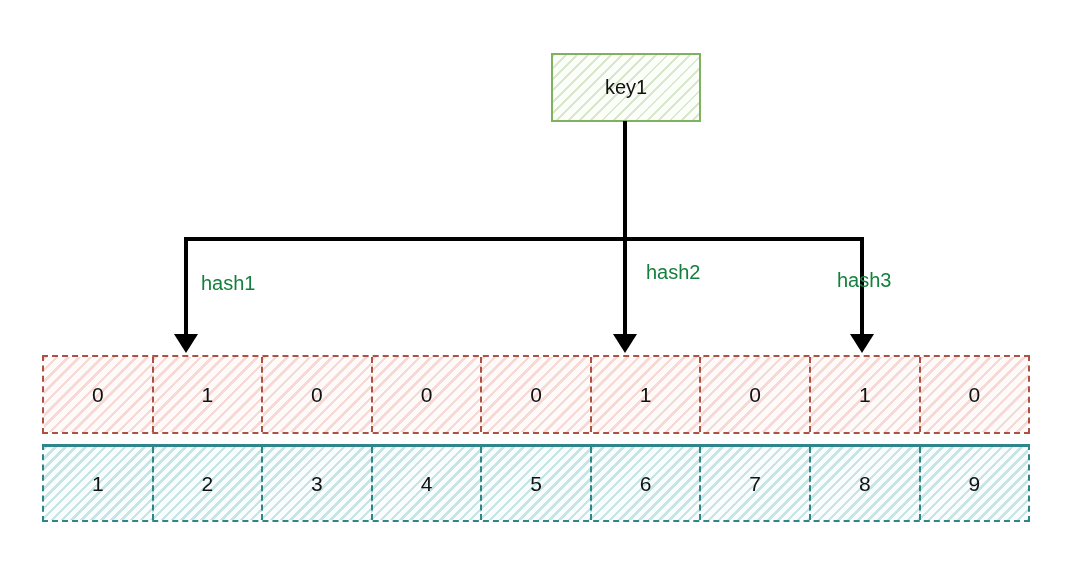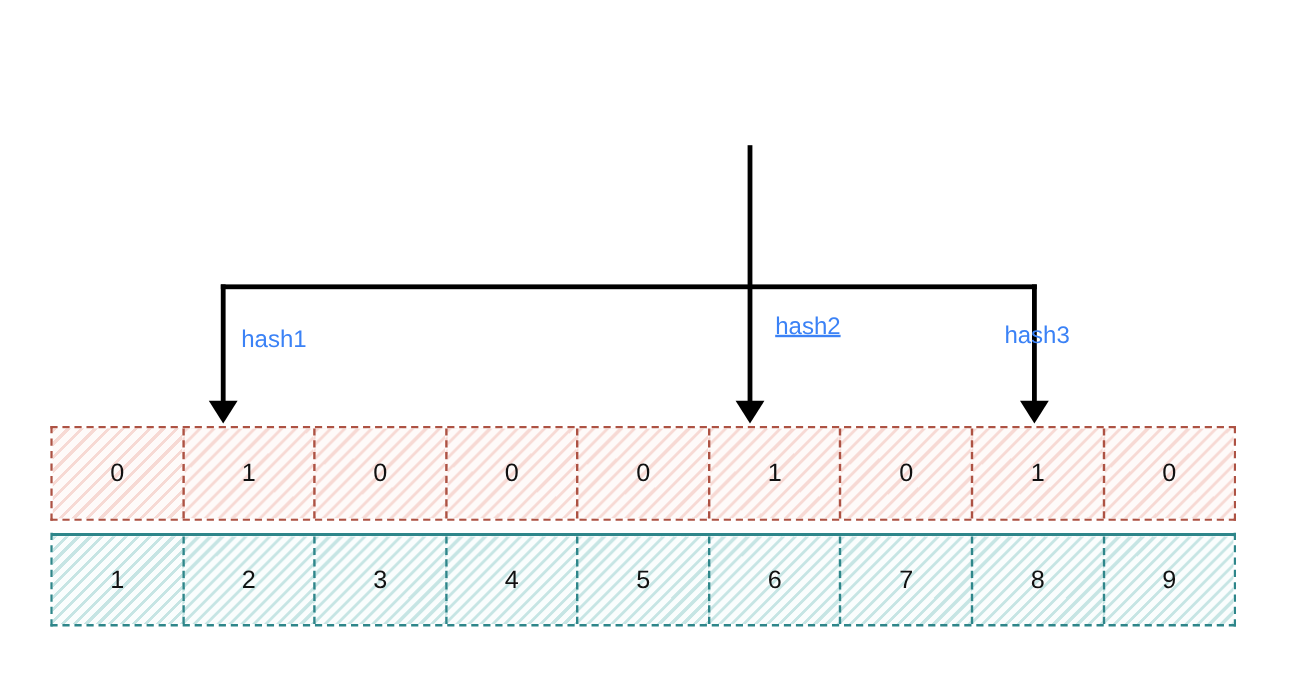--- a/index.html
+++ b/index.html
@@ -43,21 +43,21 @@
   .arrowhead {
     position: absolute;
     width: 0; height: 0;
     border-left: 12px solid transparent;
     border-right: 12px solid transparent;
     border-top: 19px solid #000000;
   }
   .hash-label {
     position: absolute;
     font-size: 20px;
-    color: #3b82f6;
+    color: #15803d;
     white-space: nowrap;
   }
   
   .row {
     position: absolute;
     left: 42px;
     width: 988px;
     box-sizing: border-box;
     display: flex;
   }
@@ -96,35 +96,38 @@
         rgba(255,255,255,0) 2.5px, rgba(255,255,255,0) 7px),
       #fafdfd;
   }
   .index-row .cell + .cell { border-left: 2px dashed #2e868a; }
 </style>
 </head>
 <body>
 
 <div class="canvas">
 
+  <div class="key-box">
+    <span>key1</span>
+  </div>
 
   <div class="line v" style="left:623px; top:121px; height:215px;"></div>
 
   <div class="line h" style="left:184px; top:237px; width:680px;"></div>
 
   <div class="line v" style="left:184px; top:237px; height:99px;"></div>
 
   <div class="line v" style="left:860px; top:237px; height:99px;"></div>
 
   <div class="arrowhead" style="left:174px; top:334px;"></div>
   <div class="arrowhead" style="left:613px; top:334px;"></div>
   <div class="arrowhead" style="left:850px; top:334px;"></div>
 
   <div class="hash-label" style="left:201px; top:272px;">hash1</div>
-  <div class="hash-label" style="left:646px; top:261px;text-decoration:underline;">hash2</div>
+  <div class="hash-label" style="left:646px; top:261px;">hash2</div>
   <div class="hash-label" style="left:837px; top:269px;">hash3</div>
 
   <div class="row bit-row">
     <div class="cell">
         <span>0</span>
       </div>
     <div class="cell">
         <span>1</span>
       </div>
     <div class="cell">

